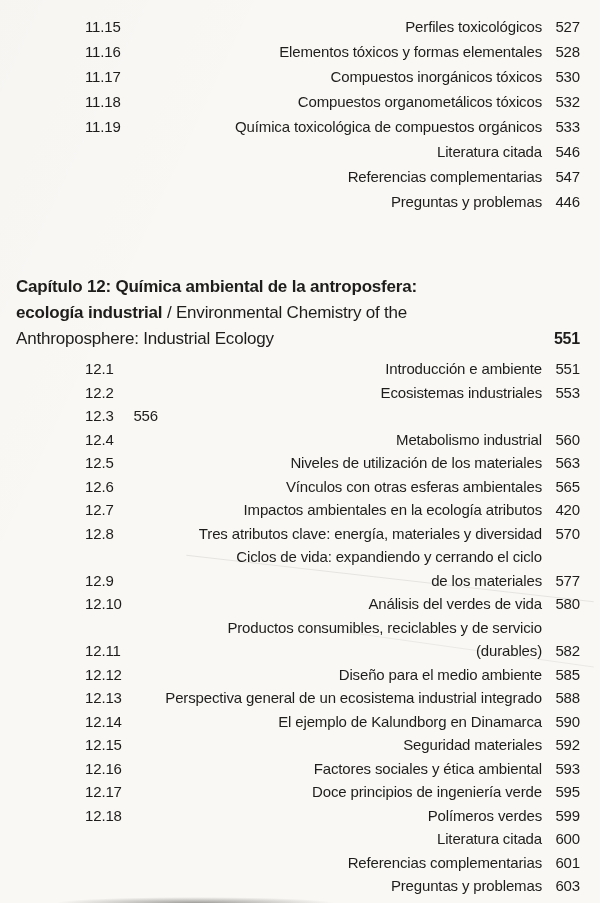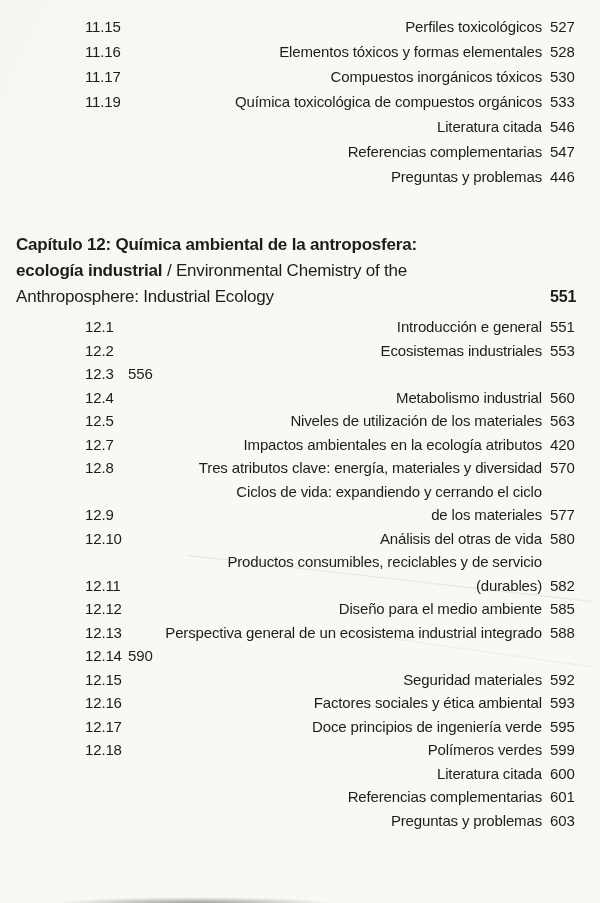--- a/index.html
+++ b/index.html
@@ -19,24 +19,24 @@
     background:
       linear-gradient(115deg, rgba(0,0,0,0.012) 0%, rgba(0,0,0,0) 30%),
       #f9f8f5;
   }
   .toc { font-size:15px; }
   .row { display:flex; align-items:flex-end; margin-left:69px; }
   .row11 { line-height:25px; }
   .row12 { line-height:23.5px; }
   .num  { flex:0 0 43px; }
   .title { flex:1 1 auto; white-space:pre-line; padding-right:8px;text-align:right; }
-  .page-num { flex:0 0 auto; min-width:30px; }
+  .page-num { flex:0 0 auto; min-width:30px; text-align:right; }
 
   .heading {
-    margin:43px 0 5px 0;
+    margin:60px 0 5px 0;
     font-size:17px;
     line-height:26px;
     font-weight:400;
     letter-spacing:-0.2px;
   }
   .heading .b { font-weight:700; }
   .hline3 { display:flex; justify-content:space-between; align-items:baseline; }
   .heading .page-num { font-weight:700; font-size:16px; }
 
   
@@ -68,20 +68,25 @@
       <span class="num">11.16</span>
       <span class="title">Elementos tóxicos y formas elementales</span>
       <span class="page-num">528</span>
     </div>
     <div class="row row11">
       <span class="num">11.17</span>
       <span class="title">Compuestos inorgánicos tóxicos</span>
       <span class="page-num">530</span>
     </div>
     <div class="row row11">
+      <span class="num">11.18</span>
+      <span class="title">Compuestos organometálicos tóxicos</span>
+      <span class="page-num">532</span>
+    </div>
+    <div class="row row11">
       <span class="num">11.19</span>
       <span class="title">Química toxicológica de compuestos orgánicos</span>
       <span class="page-num">533</span>
     </div>
     <div class="row row11">
       <span class="title">Literatura citada</span>
       <span class="page-num">546</span>
     </div>
     <div class="row row11">
       <span class="title">Referencias complementarias</span>
@@ -102,81 +107,87 @@
     </div>
     <div class="hline3">
       <span>Anthroposphere: Industrial Ecology</span>
       <span class="page-num">551</span>
     </div>
   </header>
 
   <section class="toc">
     <div class="row row12">
       <span class="num">12.1</span>
-      <span class="title">Introducción e general</span>
+      <span class="title">Introducción e ambiente</span>
       <span class="page-num">551</span>
     </div>
     <div class="row row12">
       <span class="num">12.2</span>
       <span class="title">Ecosistemas industriales</span>
       <span class="page-num">553</span>
     </div>
     <div class="row row12">
       <span class="num">12.3</span>
       <span class="page-num">556</span>
     </div>
     <div class="row row12">
       <span class="num">12.4</span>
       <span class="title">Metabolismo industrial</span>
       <span class="page-num">560</span>
     </div>
     <div class="row row12">
       <span class="num">12.5</span>
       <span class="title">Niveles de utilización de los materiales</span>
       <span class="page-num">563</span>
+    </div>
+    <div class="row row12">
+      <span class="num">12.6</span>
+      <span class="title">Vínculos con otras esferas ambientales</span>
+      <span class="page-num">565</span>
     </div>
     <div class="row row12">
       <span class="num">12.7</span>
       <span class="title">Impactos ambientales en la ecología atributos</span>
       <span class="page-num">420</span>
     </div>
     <div class="row row12">
       <span class="num">12.8</span>
       <span class="title">Tres atributos clave: energía, materiales y diversidad</span>
       <span class="page-num">570</span>
     </div>
     <div class="row row12">
       <span class="num">12.9</span>
       <span class="title">Ciclos de vida: expandiendo y cerrando el ciclo
 de los materiales</span>
       <span class="page-num">577</span>
     </div>
     <div class="row row12">
       <span class="num">12.10</span>
-      <span class="title">Análisis del otras de vida</span>
+      <span class="title">Análisis del verdes de vida</span>
       <span class="page-num">580</span>
     </div>
     <div class="row row12">
       <span class="num">12.11</span>
       <span class="title">Productos consumibles, reciclables y de servicio
 (durables)</span>
       <span class="page-num">582</span>
     </div>
     <div class="row row12">
       <span class="num">12.12</span>
       <span class="title">Diseño para el medio ambiente</span>
       <span class="page-num">585</span>
     </div>
     <div class="row row12">
       <span class="num">12.13</span>
       <span class="title">Perspectiva general de un ecosistema industrial integrado</span>
       <span class="page-num">588</span>
     </div>
     <div class="row row12">
       <span class="num">12.14</span>
+      <span class="title">El ejemplo de Kalundborg en Dinamarca</span>
       <span class="page-num">590</span>
     </div>
     <div class="row row12">
       <span class="num">12.15</span>
       <span class="title">Seguridad materiales</span>
       <span class="page-num">592</span>
     </div>
     <div class="row row12">
       <span class="num">12.16</span>
       <span class="title">Factores sociales y ética ambiental</span>

